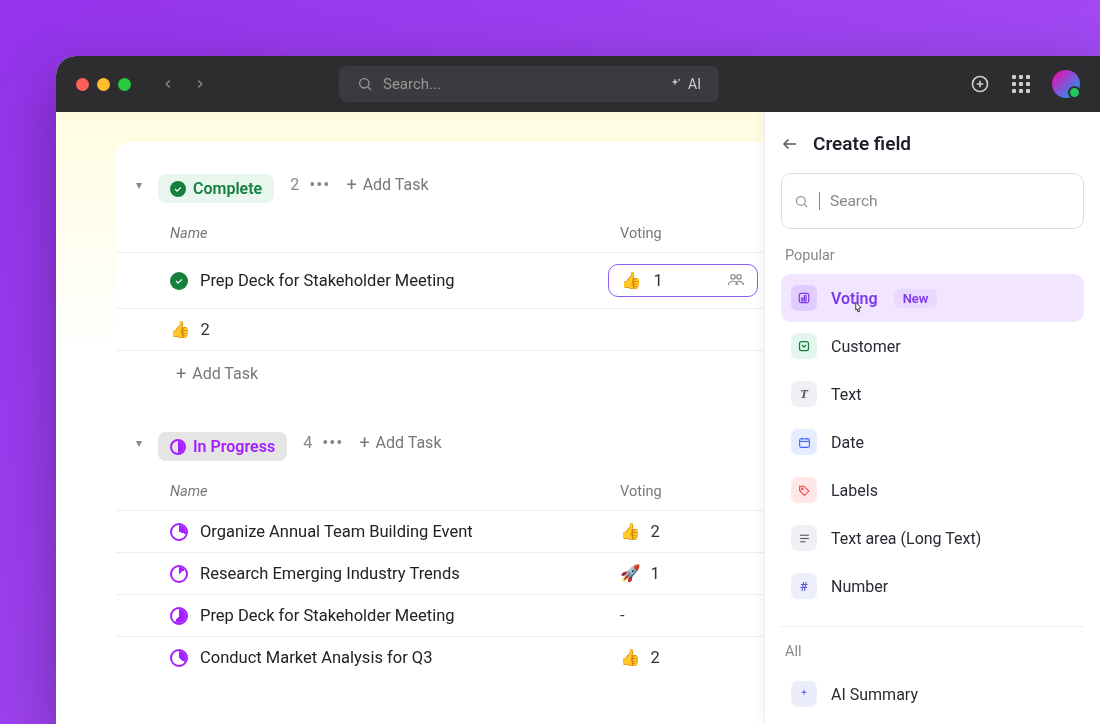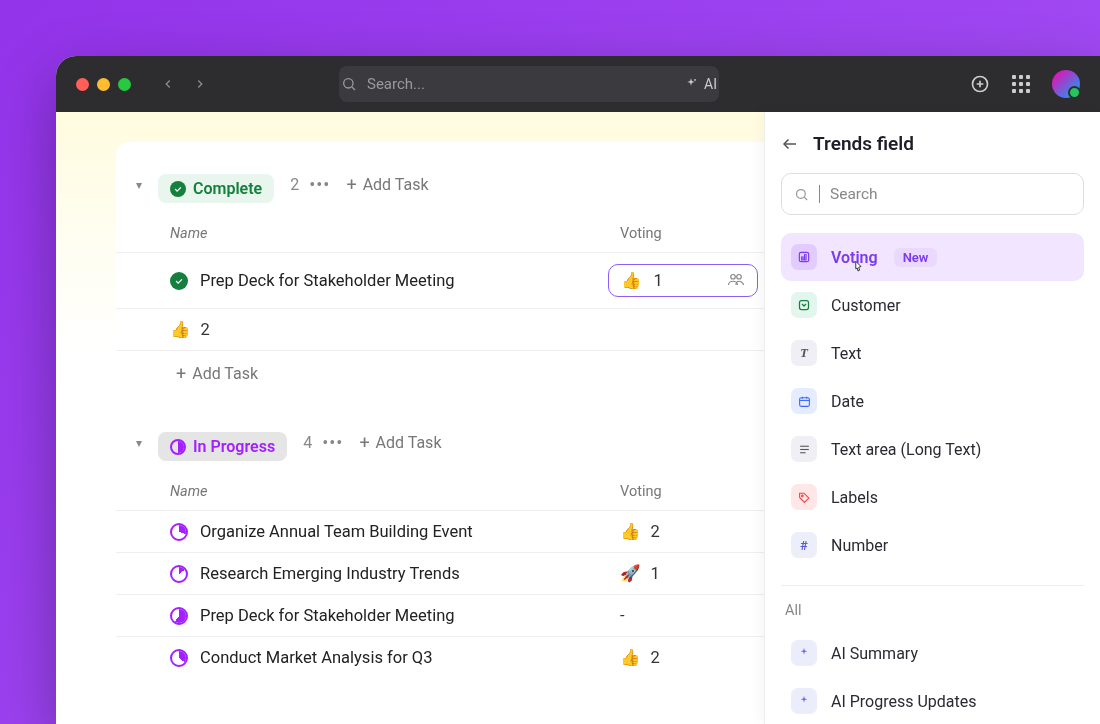--- a/index.html
+++ b/index.html
@@ -15,21 +15,21 @@
   .titlebar {
     height: 56px; background: #2d2d30; display: flex; align-items: center; padding: 0 20px; gap: 12px;
   }
   .traffic { display: flex; gap: 8px; }
   .dot { width: 13px; height: 13px; border-radius: 50%; }
   .dot.red { background: #ff5f57; } .dot.yellow { background: #febc2e; } .dot.green { background: #28c840; }
   .navarrows { display: flex; gap: 18px; margin-left: 18px; color: #888; }
   .navarrows svg { cursor: pointer; }
   .searchbar {
     flex: 0 0 380px; height: 36px; background: #3b3b3f; border-radius: 8px;
-    display: flex; align-items: center; padding: 0 2px; gap: 10px; color: #999; margin-left: 120px;
+    display: flex; align-items: center; padding: 0 18px; gap: 10px; color: #999; margin-left: 120px;
     position: relative;
   }
   .searchbar .ph { flex: 1; font-size: 15px; }
   .searchbar .ai { display: flex; align-items: center; gap: 6px; font-size: 14px; color: #ccc; }
   .tb-right { margin-left: auto; display: flex; align-items: center; gap: 22px; color: #ccc; }
   .avatar { width: 28px; height: 28px; border-radius: 50%; background: linear-gradient(135deg,#f0a,#0af); position: relative; }
   .avatar::after { content:''; position:absolute; bottom:-1px; right:-1px; width:9px; height:9px; background:#22c55e; border-radius:50%; border:2px solid #2d2d30; }
   .grid9 { display:grid; grid-template-columns:repeat(3,4px); grid-template-rows:repeat(3,4px); gap:3px; }
   .grid9 span { background:#ccc; border-radius:1px; }
 
@@ -83,21 +83,21 @@
 
   
   .panel {
     position:absolute; top:56px; right:0; width:336px; bottom:0; background:#fff;
     border-left:1px solid #eee; box-shadow:-4px 0 12px rgba(0,0,0,0.04);
     padding: 20px 16px 0 16px;
   }
   .panel-title { display:flex; align-items:center; gap:14px; font-size:19px; font-weight:600; color:#1e1e2a; margin-bottom:18px; }
   .panel-title svg { cursor:pointer; color:#555; }
   .panel-search {
-    border:1px solid #ddd; border-radius:10px; height:42px; display:flex; align-items:center; padding:0 12px; gap:10px; color:#888; font-size:15.5px;
+    border:1px solid #ddd; border-radius:10px; height:56px; display:flex; align-items:center; padding:0 12px; gap:10px; color:#888; font-size:15.5px;
     margin-bottom: 18px;
   }
   .panel-search .cursor-bar { width:1px; height:18px; background:#888; }
   .panel-group-lbl { color:#888; font-size:14.5px; margin: 6px 4px 10px; }
   .opt {
     display:flex; align-items:center; gap:14px; padding:11px 10px; border-radius:10px; cursor:pointer; font-size:16px; color:#2a2a33;
   }
   .opt .opt-icon {
     width:26px; height:26px; border-radius:7px; display:flex; align-items:center; justify-content:center; font-size:13px; font-weight:600;
   }
@@ -294,31 +294,32 @@
 
     </div>
   </div>
 
   <div class="panel">
     <div class="panel-title">
       <svg width="18" height="18" viewBox="0 0 24 24" fill="none" stroke="currentColor" stroke-width="2">
           <line x1="20" y1="12" x2="4" y2="12"></line>
           <polyline points="10 18 4 12 10 6"></polyline>
         </svg>
-      <span>Trends field</span>
+      <span>Create field</span>
     </div>
     <div class="panel-search">
       <svg width="15" height="15" viewBox="0 0 24 24" fill="none" stroke="#999" stroke-width="2">
           <circle cx="11" cy="11" r="7"></circle>
           <line x1="21" y1="21" x2="16.5" y2="16.5"></line>
         </svg>
       <span class="cursor-bar"></span>
       <span>Search</span>
     </div>
 
+    <div class="panel-group-lbl">Popular</div>
 
     <div class="opt highlight">
       <span class="opt-icon">
         <svg width="14" height="14" viewBox="0 0 24 24" fill="none" stroke="#7c3aed" stroke-width="2">
             <rect x="4" y="4" width="16" height="16" rx="3"></rect>
             <rect x="8" y="12" width="2.5" height="5"></rect>
             <rect x="13" y="8" width="2.5" height="9"></rect>
           </svg>
       </span>
       <span>Voting</span>
@@ -348,39 +349,39 @@
         <svg width="13" height="13" viewBox="0 0 24 24" fill="none" stroke="currentColor" stroke-width="2">
             <rect x="3" y="5" width="18" height="16" rx="3"></rect>
             <line x1="3" y1="10" x2="21" y2="10"></line>
             <line x1="8" y1="3" x2="8" y2="7"></line>
             <line x1="16" y1="3" x2="16" y2="7"></line>
           </svg>
       </span>
       <span>Date</span>
     </div>
     <div class="opt">
+      <span class="opt-icon ic-labels">
+        <svg width="13" height="13" viewBox="0 0 24 24" fill="none" stroke="currentColor" stroke-width="2">
+            <path d="M3 12V4h8l9 9-8 8z"></path>
+            <circle cx="8" cy="9" r="1.5"></circle>
+          </svg>
+      </span>
+      <span>Labels</span>
+    </div>
+    <div class="opt">
       <span class="opt-icon ic-textarea">
         <svg width="13" height="13" viewBox="0 0 24 24" fill="none" stroke="currentColor" stroke-width="2">
             <line x1="4" y1="6" x2="20" y2="6"></line>
             <line x1="4" y1="12" x2="20" y2="12"></line>
             <line x1="4" y1="18" x2="14" y2="18"></line>
           </svg>
       </span>
       <span>Text area (Long Text)</span>
     </div>
     <div class="opt">
-      <span class="opt-icon ic-labels">
-        <svg width="13" height="13" viewBox="0 0 24 24" fill="none" stroke="currentColor" stroke-width="2">
-            <path d="M3 12V4h8l9 9-8 8z"></path>
-            <circle cx="8" cy="9" r="1.5"></circle>
-          </svg>
-      </span>
-      <span>Labels</span>
-    </div>
-    <div class="opt">
       <span class="opt-icon ic-number">#</span>
       <span>Number</span>
     </div>
 
     <div class="sep"></div>
     <div class="panel-group-lbl">All</div>
 
     <div class="opt">
       <span class="opt-icon ic-ai">
         <svg width="12" height="12" viewBox="0 0 24 24" fill="currentColor">

